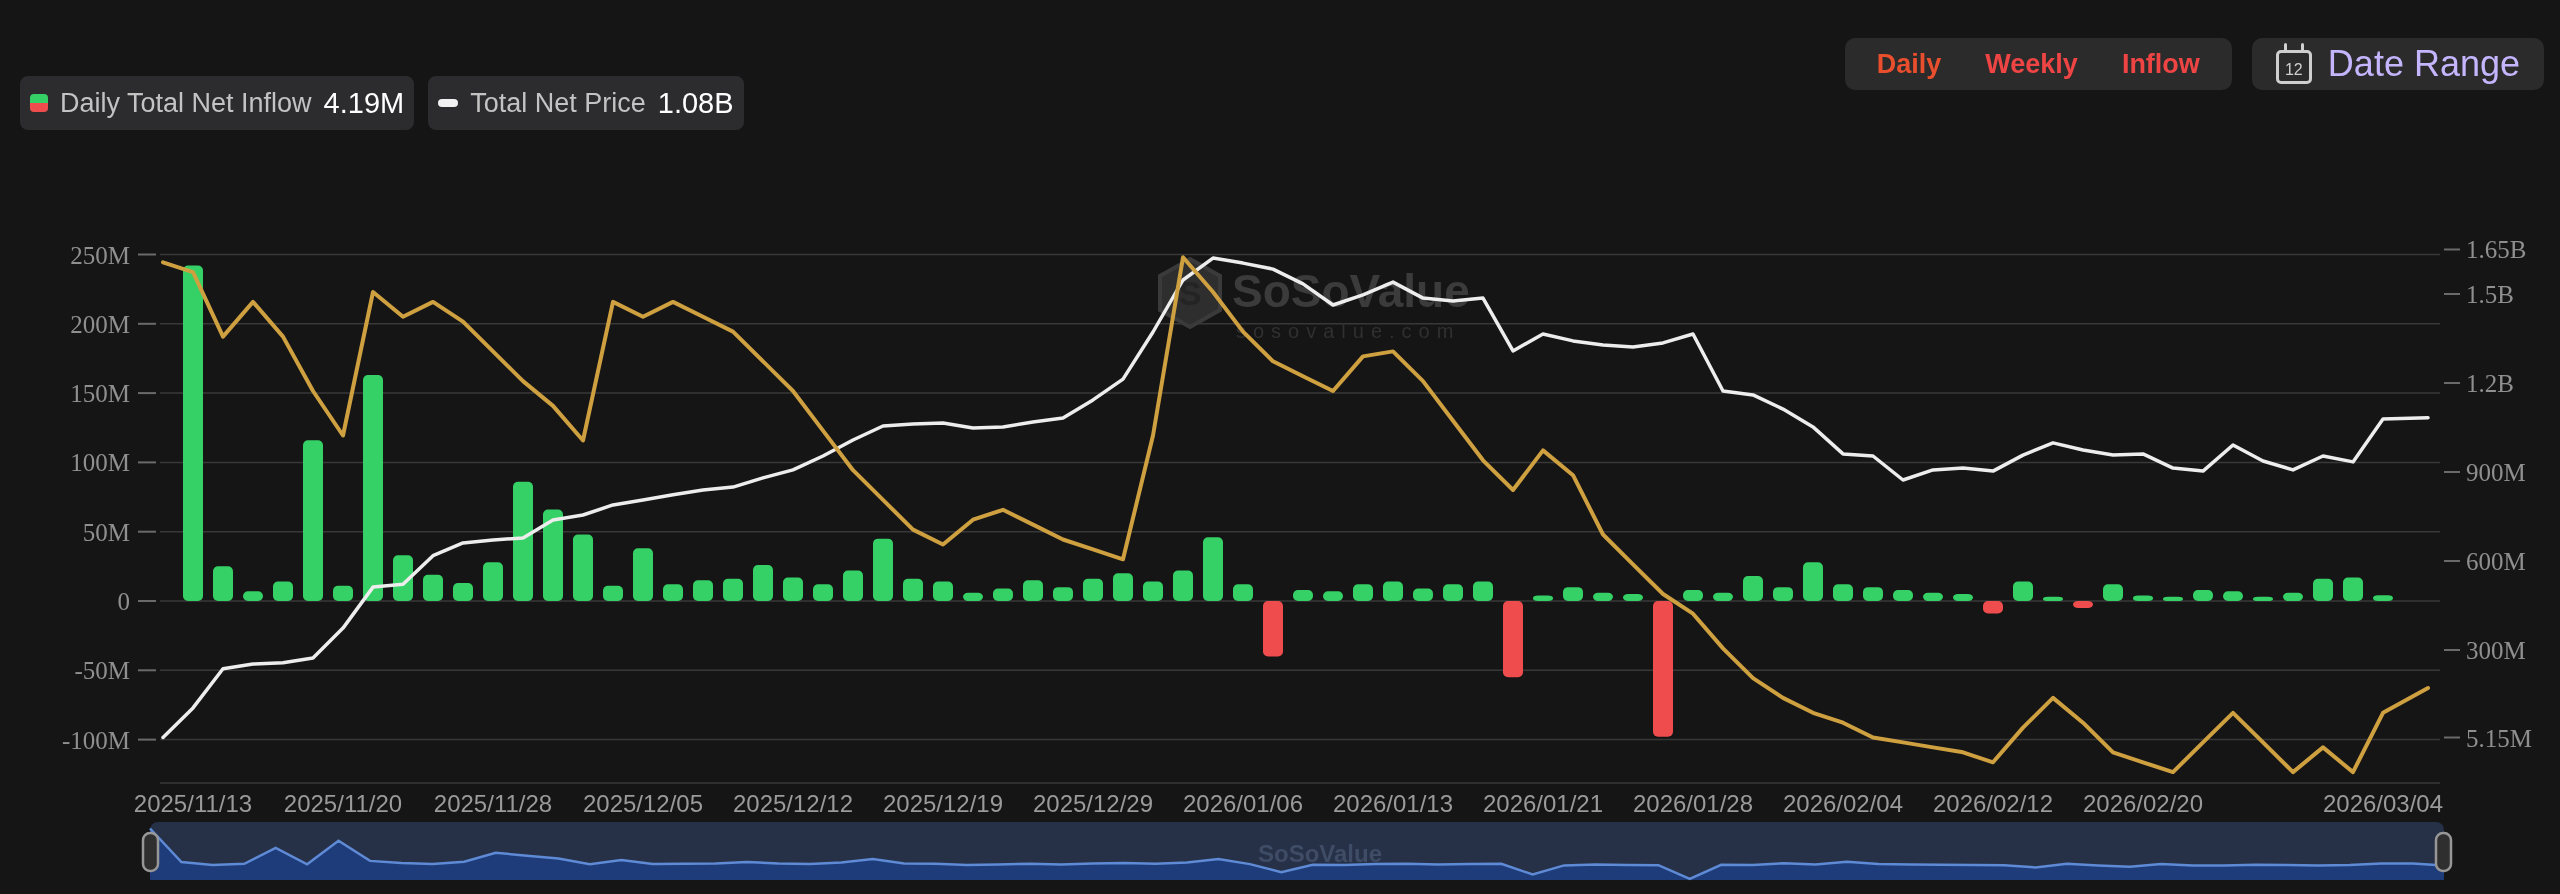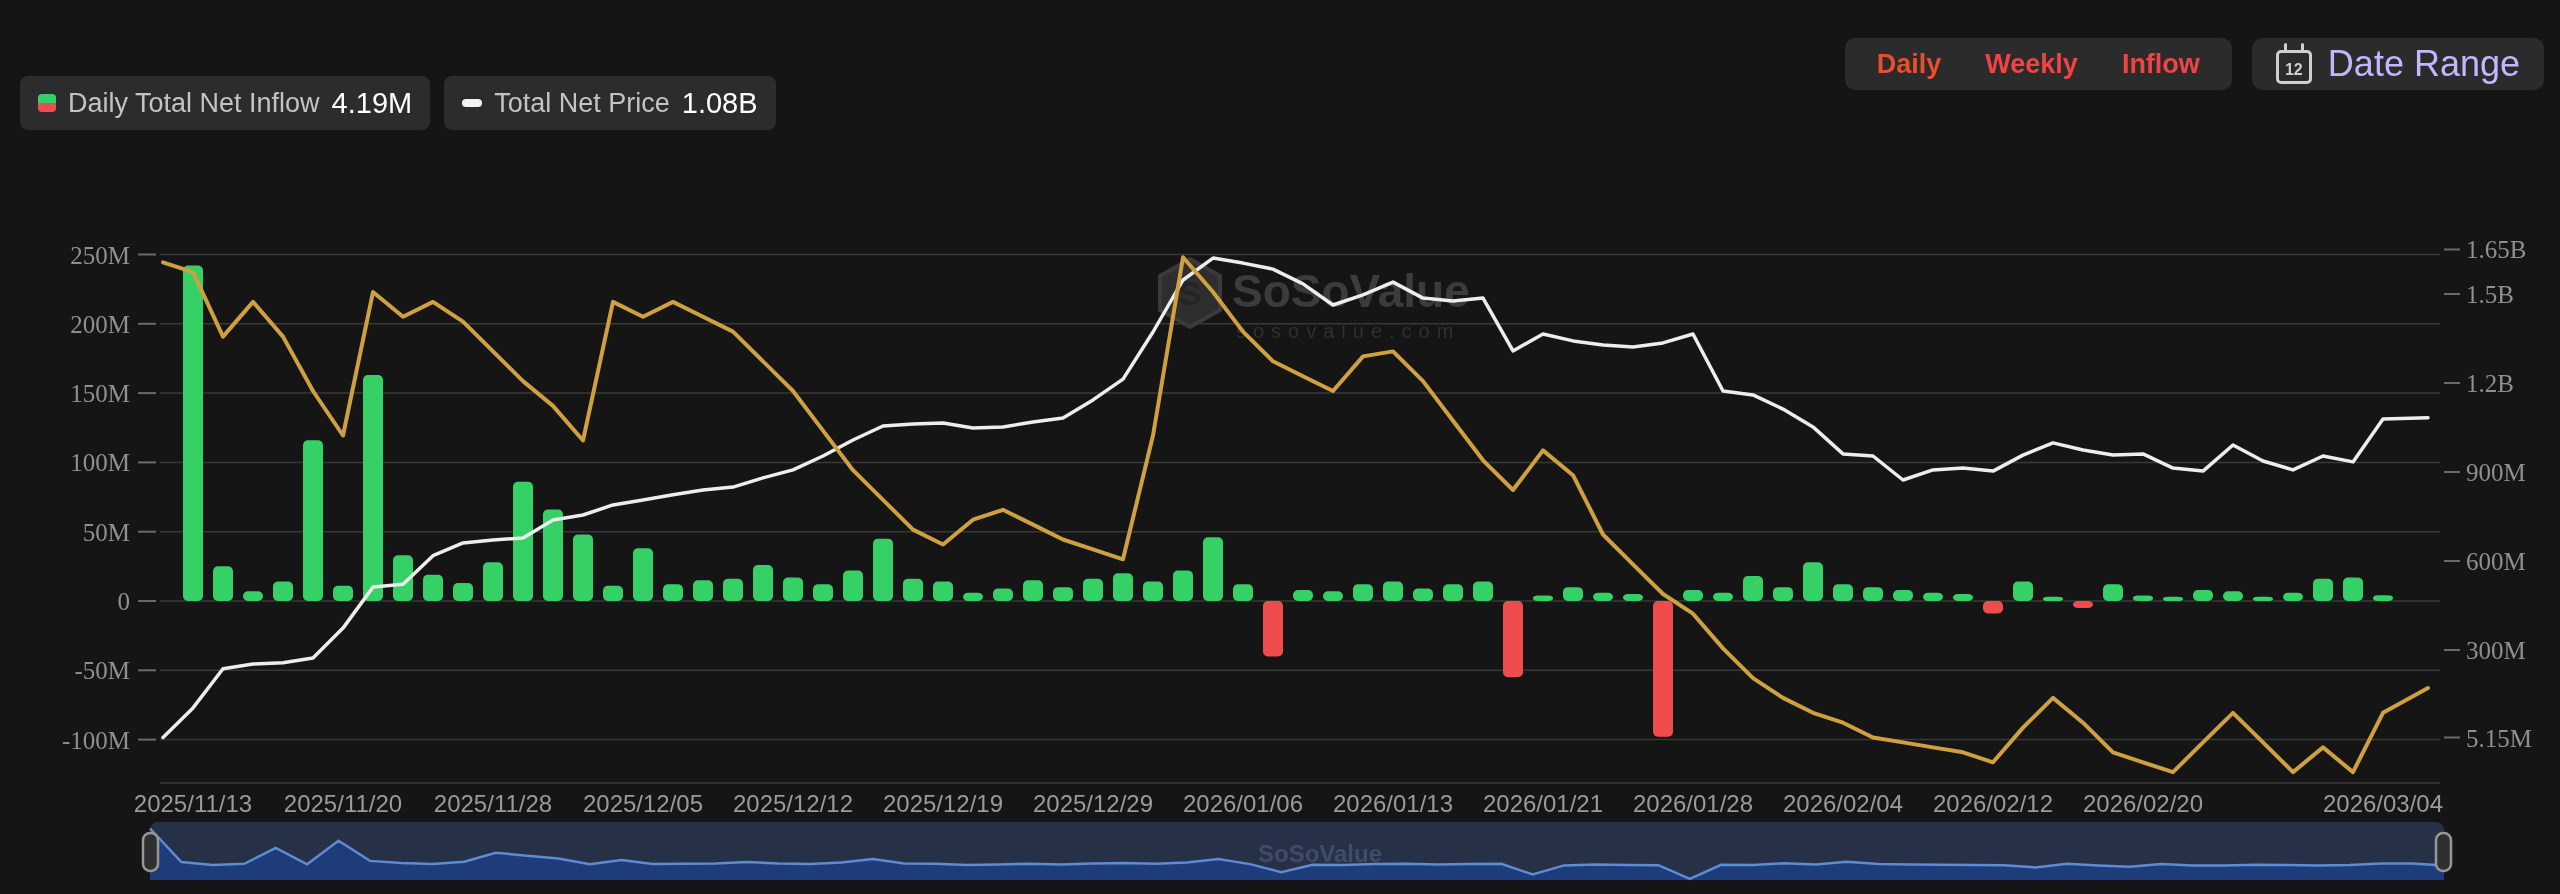--- a/index.html
+++ b/index.html
@@ -11,26 +11,26 @@
     padding:0 14px;gap:8px;}
   .tab{padding:0 18px;font-size:27px;font-weight:600;color:#ef4444;line-height:52px;cursor:pointer;}
   .tab.active{color:#ea4f2d;}
   .dateRange{display:flex;align-items:center;background:#2b2b2b;border-radius:10px;height:52px;
     padding:0 24px;gap:16px;}
   .calIcon{position:relative;width:30px;height:28px;border:3px solid #cfcfcf;border-radius:5px;
     margin-top:6px;display:flex;align-items:flex-end;justify-content:center;}
   .calIcon:before,.calIcon:after{content:"";position:absolute;top:-10px;width:3px;height:8px;
     background:#cfcfcf;border-radius:2px;}
   .calIcon:before{left:5px;} .calIcon:after{right:5px;}
-  .calDay{font-size:16px;font-weight:700;color:#cfcfcf;line-height:22px;}
+  .calDay{font-size:16px;font-weight:400;color:#cfcfcf;line-height:22px;}
   .drLabel{font-size:36px;font-weight:400;color:#c4b5fd;}
   
   .legend{position:absolute;top:76px;left:20px;display:flex;gap:14px;}
   .chip{display:flex;align-items:center;gap:12px;background:#2c2c2e;border-radius:8px;
-    height:54px;padding:0 18px;cursor:pointer;}
+    height:54px;padding:0 10px;cursor:pointer;}
   .chip .lbl{font-size:27px;color:#c3c3c3;}
   .chip .val{font-size:29px;color:#ffffff;font-weight:400;}
   .ic-bar{width:18px;height:18px;border-radius:4px;
     background:linear-gradient(to bottom,#35d166 0 50%,#ef4d4d 50% 100%);}
   .ic-dash-white{width:20px;height:8px;border-radius:4px;background:#f2f2f2;}
   .ic-dash-gold{width:20px;height:8px;border-radius:4px;background:#d2a43e;}
   svg text{user-select:none;}
 </style>
 </head>
 <body>

